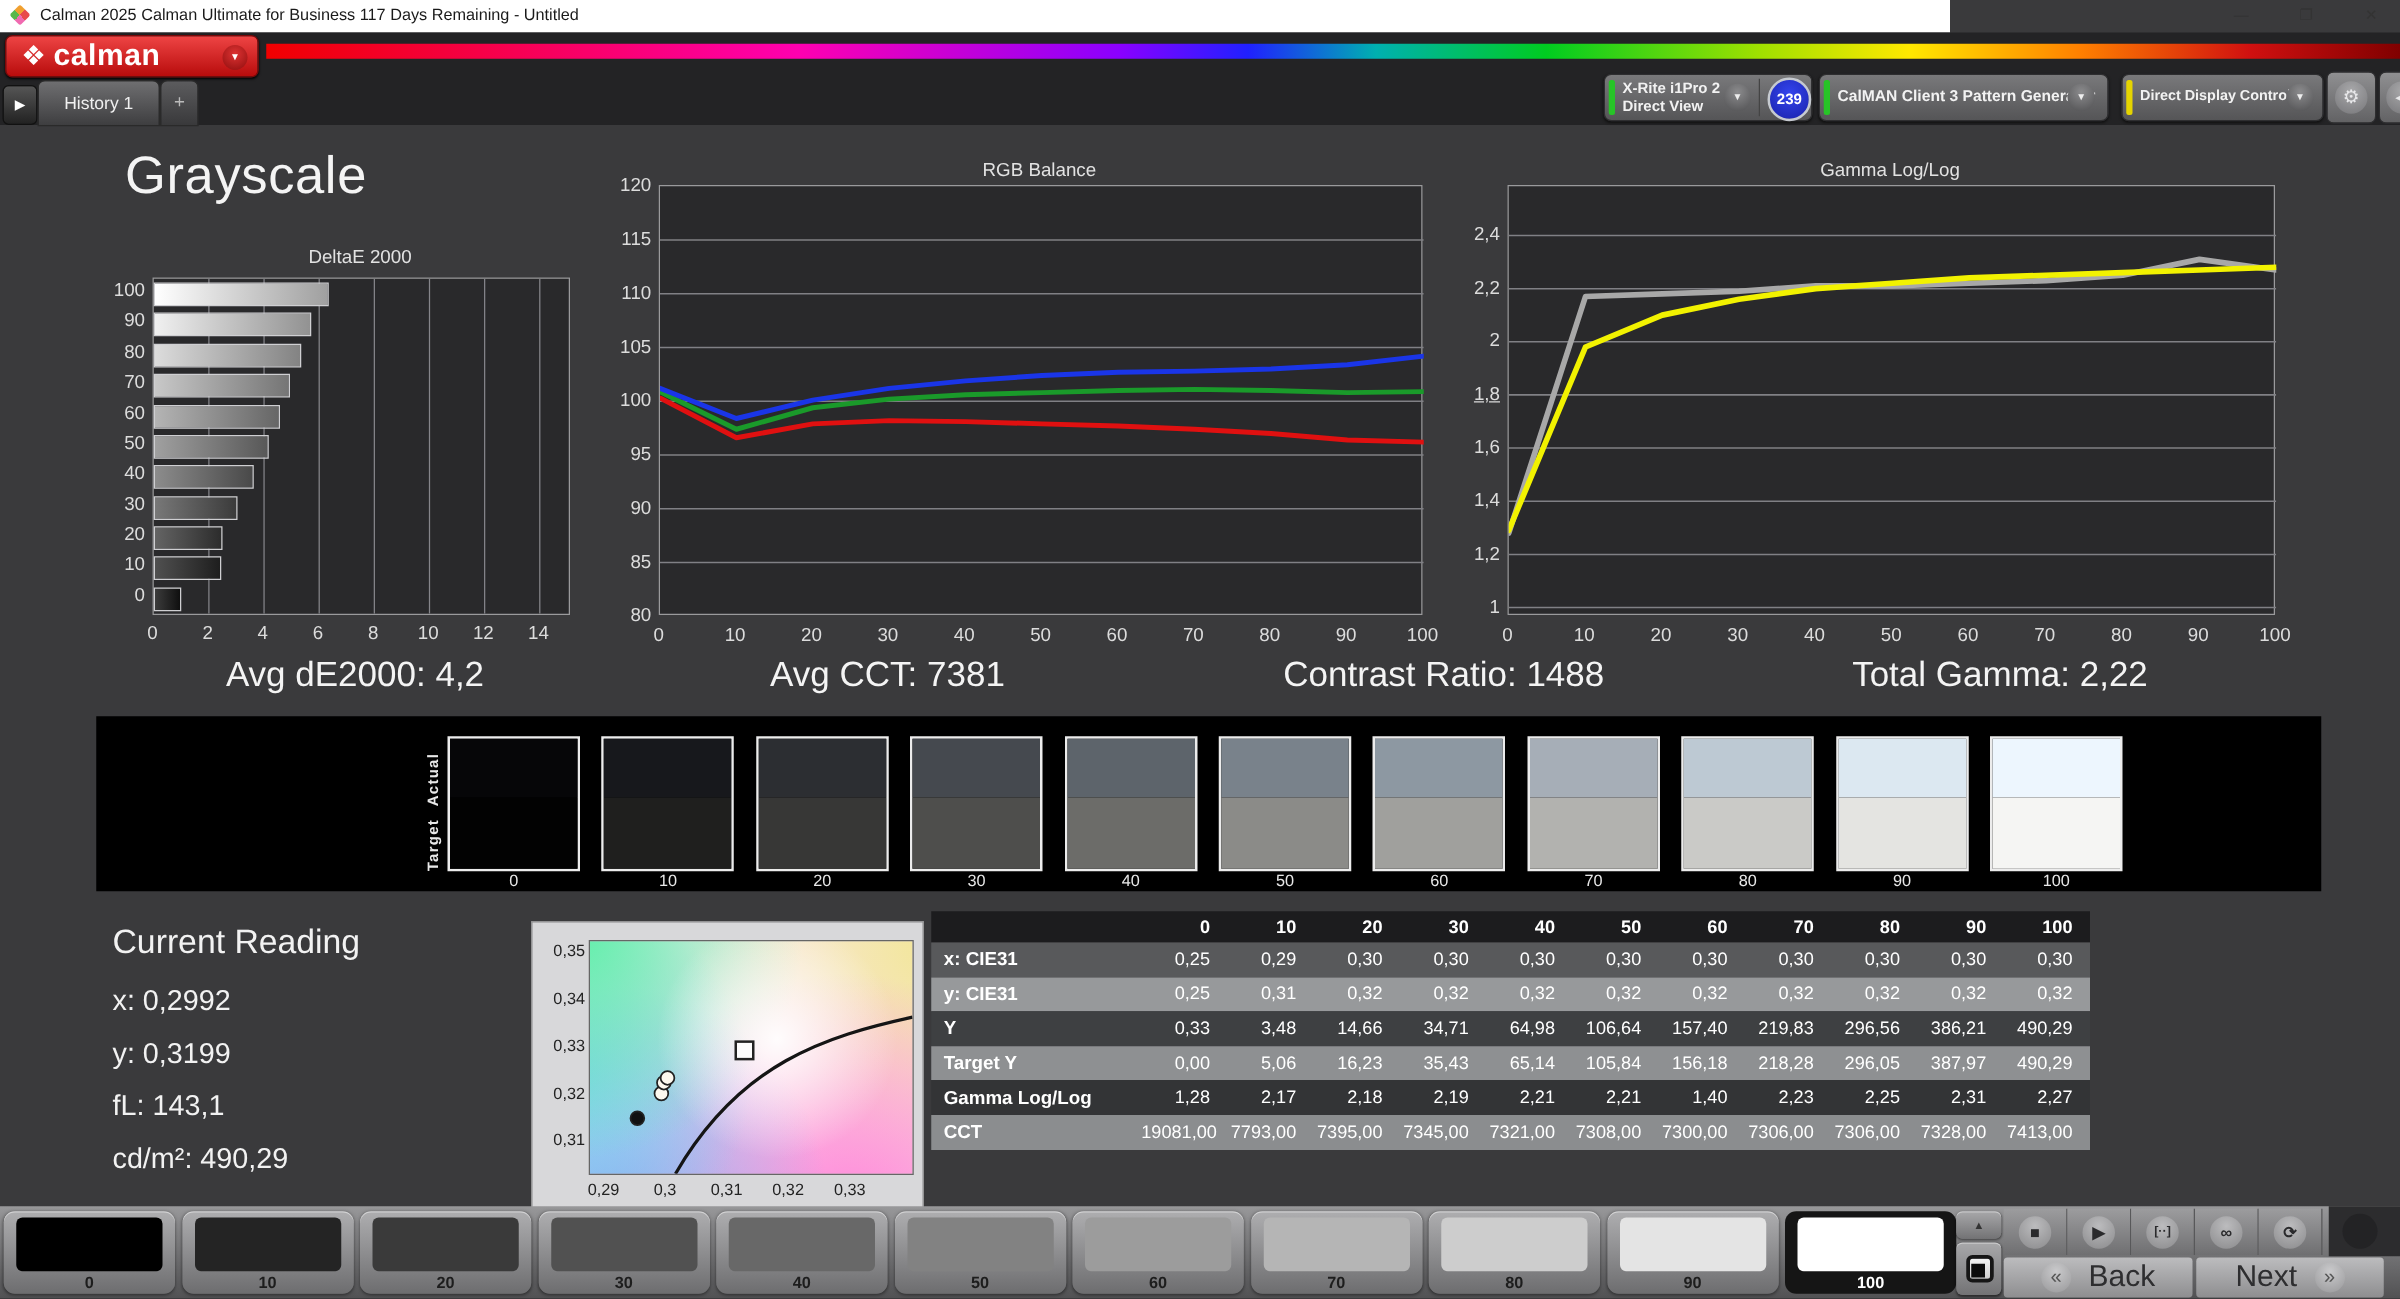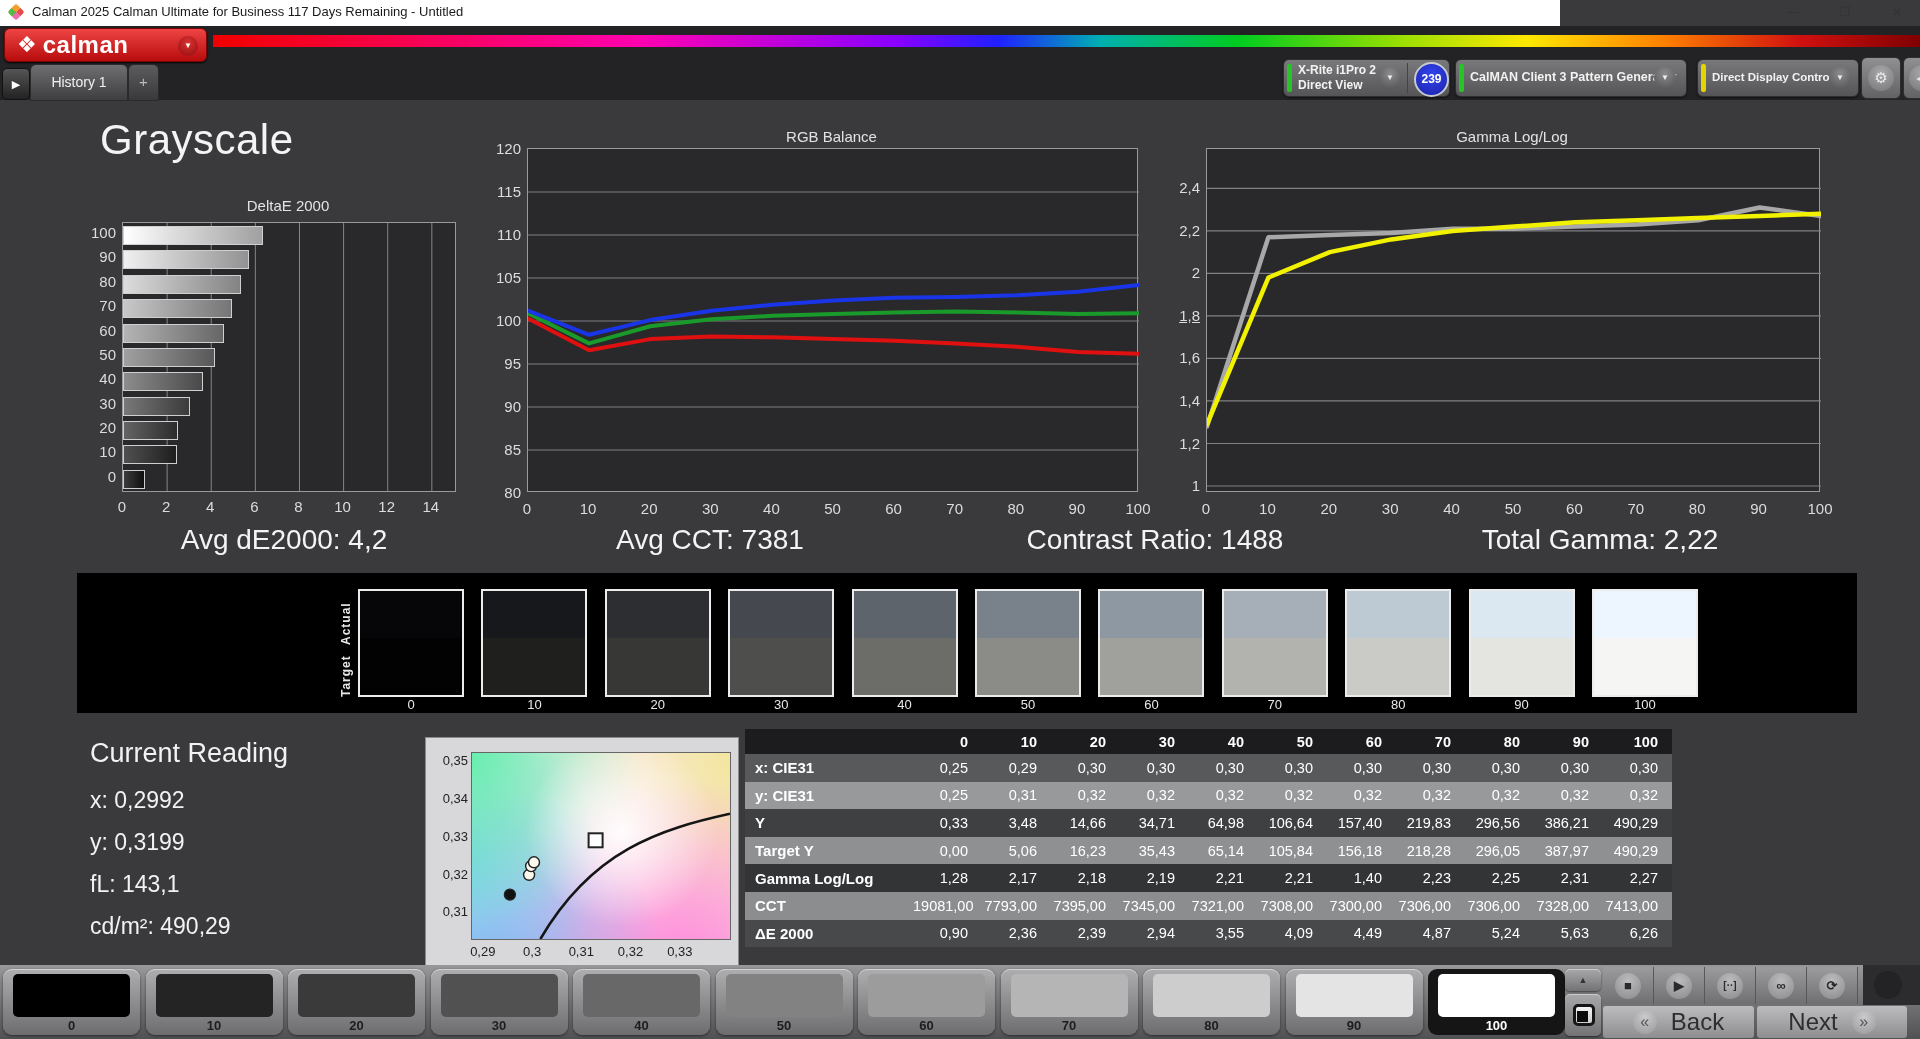--- a/index.html
+++ b/index.html
@@ -454,34 +454,20 @@
         <div class="tcell">7395,00</div>
         <div class="tcell">7345,00</div>
         <div class="tcell">7321,00</div>
         <div class="tcell">7308,00</div>
         <div class="tcell">7300,00</div>
         <div class="tcell">7306,00</div>
         <div class="tcell">7306,00</div>
         <div class="tcell">7328,00</div>
         <div class="tcell">7413,00</div>
       </div>
-      <div class="trow" style="background: rgb(72, 73, 75);">
-        <div class="tlabel">ΔE 2000</div>
-        <div class="tcell">0,90</div>
-        <div class="tcell">2,36</div>
-        <div class="tcell">2,39</div>
-        <div class="tcell">2,94</div>
-        <div class="tcell">3,55</div>
-        <div class="tcell">4,09</div>
-        <div class="tcell">4,49</div>
-        <div class="tcell">4,87</div>
-        <div class="tcell">5,24</div>
-        <div class="tcell">5,63</div>
-        <div class="tcell">6,26</div>
-      </div>
     </div>
 
   <div id="patch-bar">
       <div class="ptile" style="left: 3px;">
         <div class="ppatch" style="background: rgb(0, 0, 0);"></div>
         <div class="plabel">0</div>
       </div>
       <div class="ptile" style="left: 145.5px;">
         <div class="ppatch" style="background: rgb(36, 36, 36);"></div>
         <div class="plabel">10</div>

